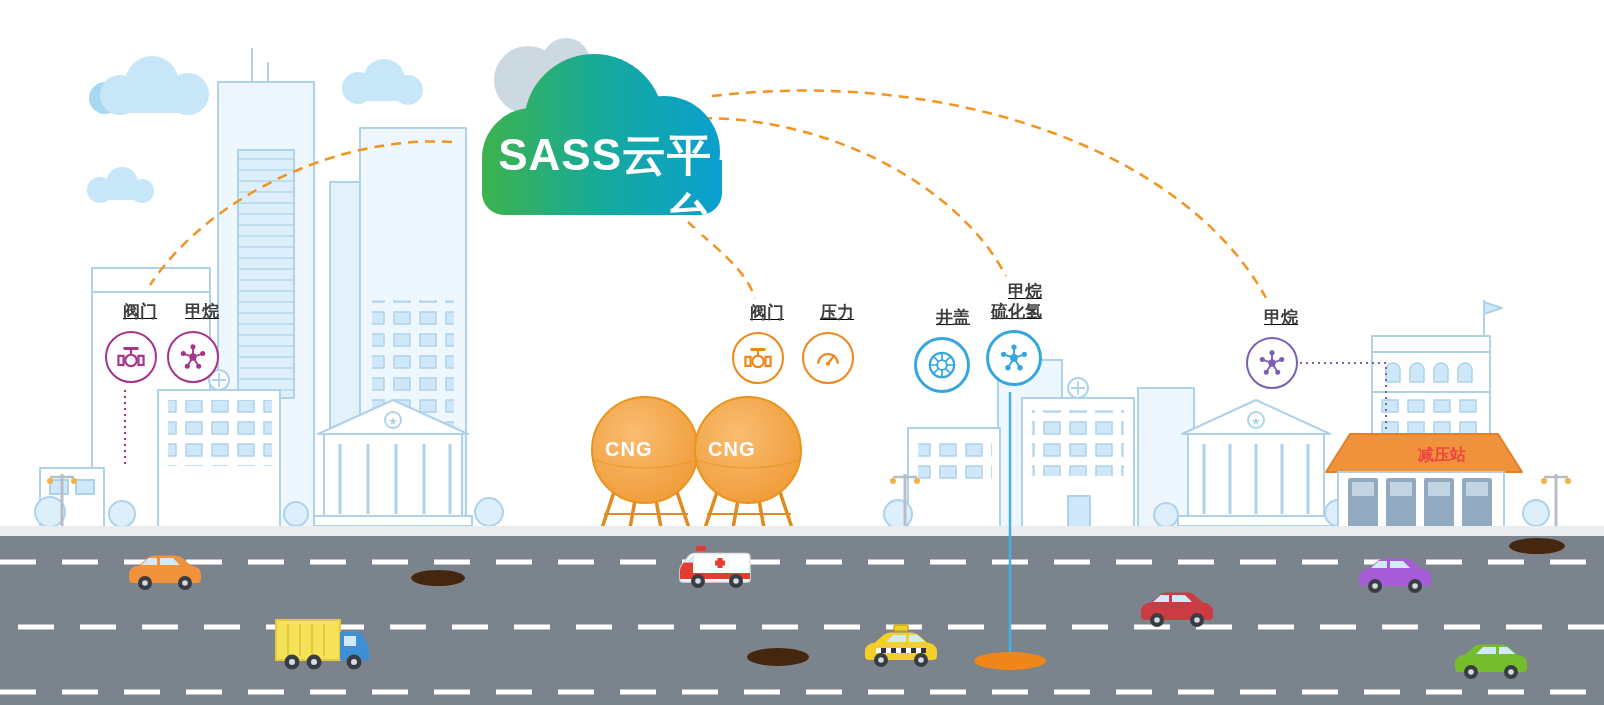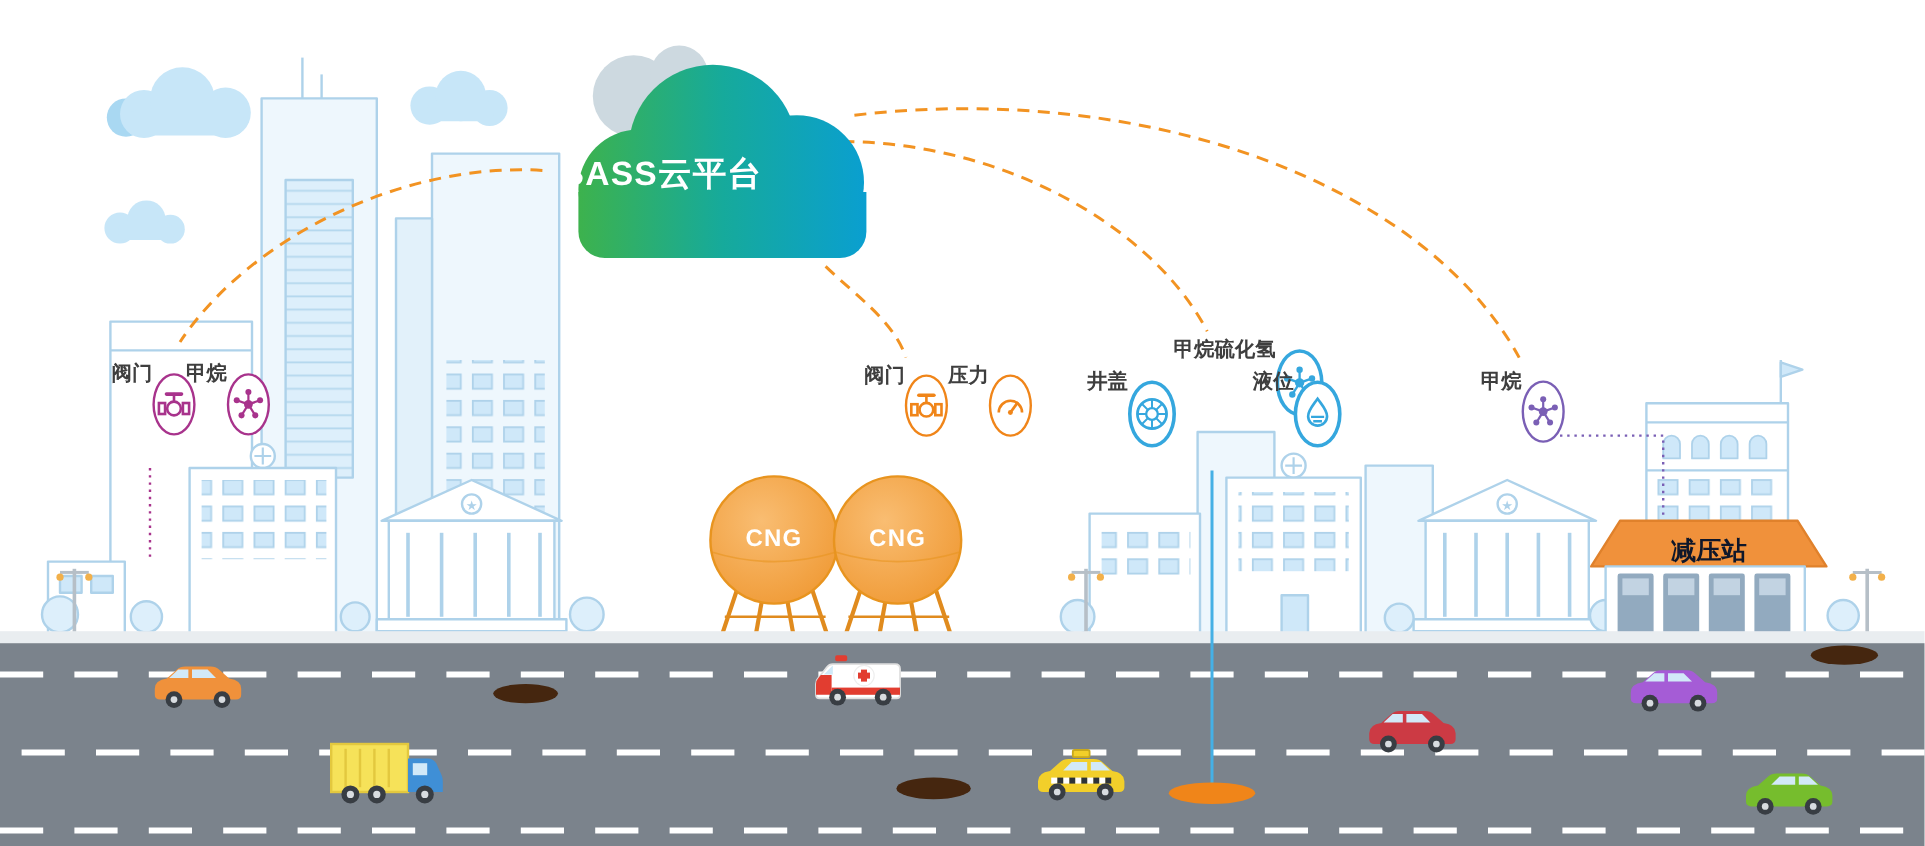--- a/index.html
+++ b/index.html
@@ -1,29 +1,29 @@
 <!DOCTYPE html>
 <html><head>
 <meta charset="utf-8">
 <style>
   html,body{margin:0;padding:0;background:#fff;}
   #stage{position:relative;width:1604px;height:705px;overflow:hidden;background:#ffffff;
          font-family:"Liberation Sans","DejaVu Sans",sans-serif;}
   #art{position:absolute;left:0;top:0;display:block;}
-  .sensor{position:absolute;width:64px;display:flex;align-items:flex-start;}
+  .sensor{position:absolute;width:64px;display:flex;flex-direction:column;align-items:flex-end;text-decoration:underline;}
   .s-label{font-size:17px;font-weight:bold;color:#3e3e3e;line-height:1.15;white-space:nowrap;}
   .s-circle{margin-top:9px;width:52px;height:52px;border-radius:50%;background:#fff;
             display:flex;align-items:center;justify-content:center;
             border:2.5px solid var(--c);color:var(--c);box-sizing:border-box;}
   .sensor.big .s-circle{width:56px;height:56px;border-width:3px;}
-  .cloud-label{position:absolute;left:468px;top:126px;width:244px;text-align:left;
-               font-size:28px;font-weight:bold;color:#fff;letter-spacing:1px;}
-  .tank-label{position:absolute;width:80px;text-align:center;font-size:20px;font-weight:bold;
+  .cloud-label{position:absolute;left:468px;top:126px;width:244px;text-align:right;
+               font-size:44px;font-weight:bold;color:#fff;letter-spacing:1px;}
+  .tank-label{position:absolute;width:80px;font-size:20px;font-weight:bold;
               color:#fff;letter-spacing:1px;}
-  .station-label{position:absolute;width:84px;text-align:center;font-size:21px;font-weight:bold;color:#0f172a;}
+  .station-label{position:absolute;width:84px;text-align:right;font-size:16px;font-weight:bold;color:#ef4444;}
 </style>
 </head>
 <body>
 
 <div id="stage">
 
 <svg id="art" width="1604" height="705" viewBox="0 0 1604 705">
   <defs>
     <linearGradient id="cloudG" gradientUnits="userSpaceOnUse" x1="482" y1="140" x2="722" y2="140">
       <stop offset="0" stop-color="#3db24d"></stop>
@@ -409,29 +409,20 @@
       </g>
       <circle cx="14" cy="14" r="3.2" fill="currentColor"></circle>
           <circle cx="14" cy="5" r="2.2" fill="currentColor"></circle>
       <circle cx="22.5" cy="11" r="2.2" fill="currentColor"></circle>
           <circle cx="19" cy="22" r="2.2" fill="currentColor"></circle>
       <circle cx="9" cy="22" r="2.2" fill="currentColor"></circle>
           <circle cx="5.5" cy="11" r="2.2" fill="currentColor"></circle>
     </svg>
   </div>
 </div>
-<div class="sensor big" style="--c:#35a7de;left:1044px;top:308px;">
-  <div class="s-label">液位</div>
-  <div class="s-circle">
-    <svg viewBox="0 0 28 28" width="34" height="34" fill="none" stroke="currentColor">
-      <path d="M14 3.5 C17.5 8.5 20.5 11.5 20.5 15.5 a6.5 6.5 0 1 1 -13 0 C7.5 11.5 10.5 8.5 14 3.5 Z" stroke-width="1.8"></path>
-      <path d="M9.5 16 h9 M11 19 h6" stroke-width="1.6"></path>
-    </svg>
-  </div>
-</div>
 
 <div class="sensor" style="--c:#7a5fb5;left:1234px;top:308px;">
   <div class="s-label">甲烷</div>
   <div class="s-circle">
     <svg viewBox="0 0 28 28" width="32" height="32">
       <g stroke="currentColor" stroke-width="1.6">
         <line x1="14" y1="14" x2="14" y2="5"></line>
             <line x1="14" y1="14" x2="22.5" y2="11"></line>
         <line x1="14" y1="14" x2="19" y2="22"></line>
             <line x1="14" y1="14" x2="9" y2="22"></line>

